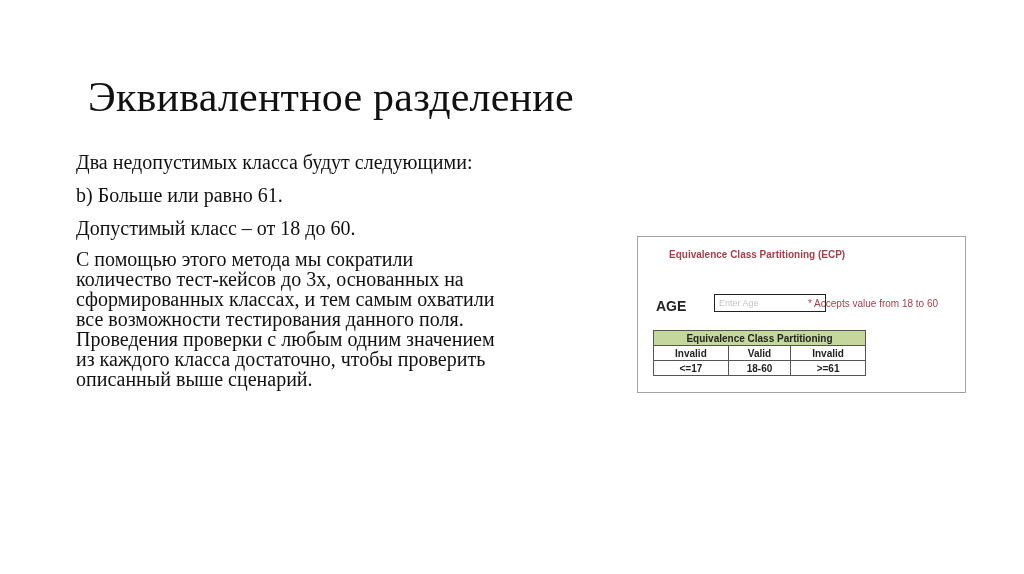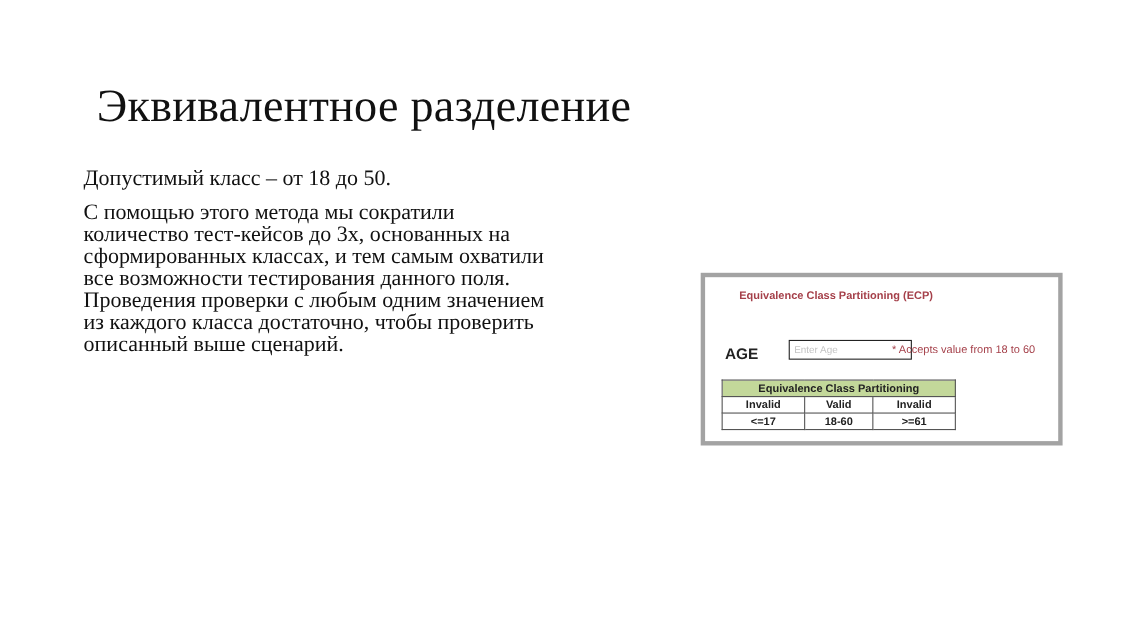--- a/index.html
+++ b/index.html
@@ -10,22 +10,22 @@
   .title {
     position: absolute; left: 76px; top: 60px; font-size: 42px; line-height: 50px;
     font-weight: normal; margin: 12px; white-space: nowrap; letter-spacing: 0.2px;
   }
   .body-text {
     position: absolute; left: 76px; top: 150px; width: 540px; font-size: 20px;
   }
   .para { margin: 0 0 8px 0; line-height: 20px; white-space: pre-line; }
   .para.single { line-height: 24px; margin-bottom: 9px; }
   .figure {
-    position: absolute; left: 637px; top: 248px; width: 329px; height: 157px;
-    border: 4px solid #a3a3a3; background: #ffffff; box-sizing: border-box;
+    position: absolute; left: 637px; top: 236px; width: 329px; height: 157px;
+    border: 1px solid #a3a3a3; background: #ffffff; box-sizing: border-box;
     font-family: "Liberation Sans", "DejaVu Sans", sans-serif;
   }
   .fig-title {
     position: absolute; left: 31px; top: 12px; font-size: 10px; font-weight: bold; color: #a5404a;
     white-space: nowrap;
   }
   .age-label {
     position: absolute; left: 18px; top: 61px; font-size: 14px; font-weight: bold; color: #222;
   }
   .age-input {
@@ -45,21 +45,23 @@
     border: 1.5px solid #555; text-align: center; padding: 1px 2px; height: 12px;
   }
   table.ecp th.head { background: #c3d89a; }
 </style>
 </head>
 <body>
 
 <h1 class="title">Эквивалентное разделение</h1>
 
 <div class="body-text">
-  <p class="para single">Допустимый класс – от 18 до 50.</p>
+  <p class="para single">Два недопустимых класса будут следующими:</p>
+  <p class="para single">b) Больше или равно 61.</p>
+  <p class="para single">Допустимый класс – от 18 до 60.</p>
   <p class="para">С помощью этого метода мы сократили
 количество тест-кейсов до 3x, основанных на
 сформированных классах, и тем самым охватили
 все возможности тестирования данного поля.
 Проведения проверки с любым одним значением
 из каждого класса достаточно, чтобы проверить
 описанный выше сценарий.</p>
 </div>
 
 <div class="figure">

